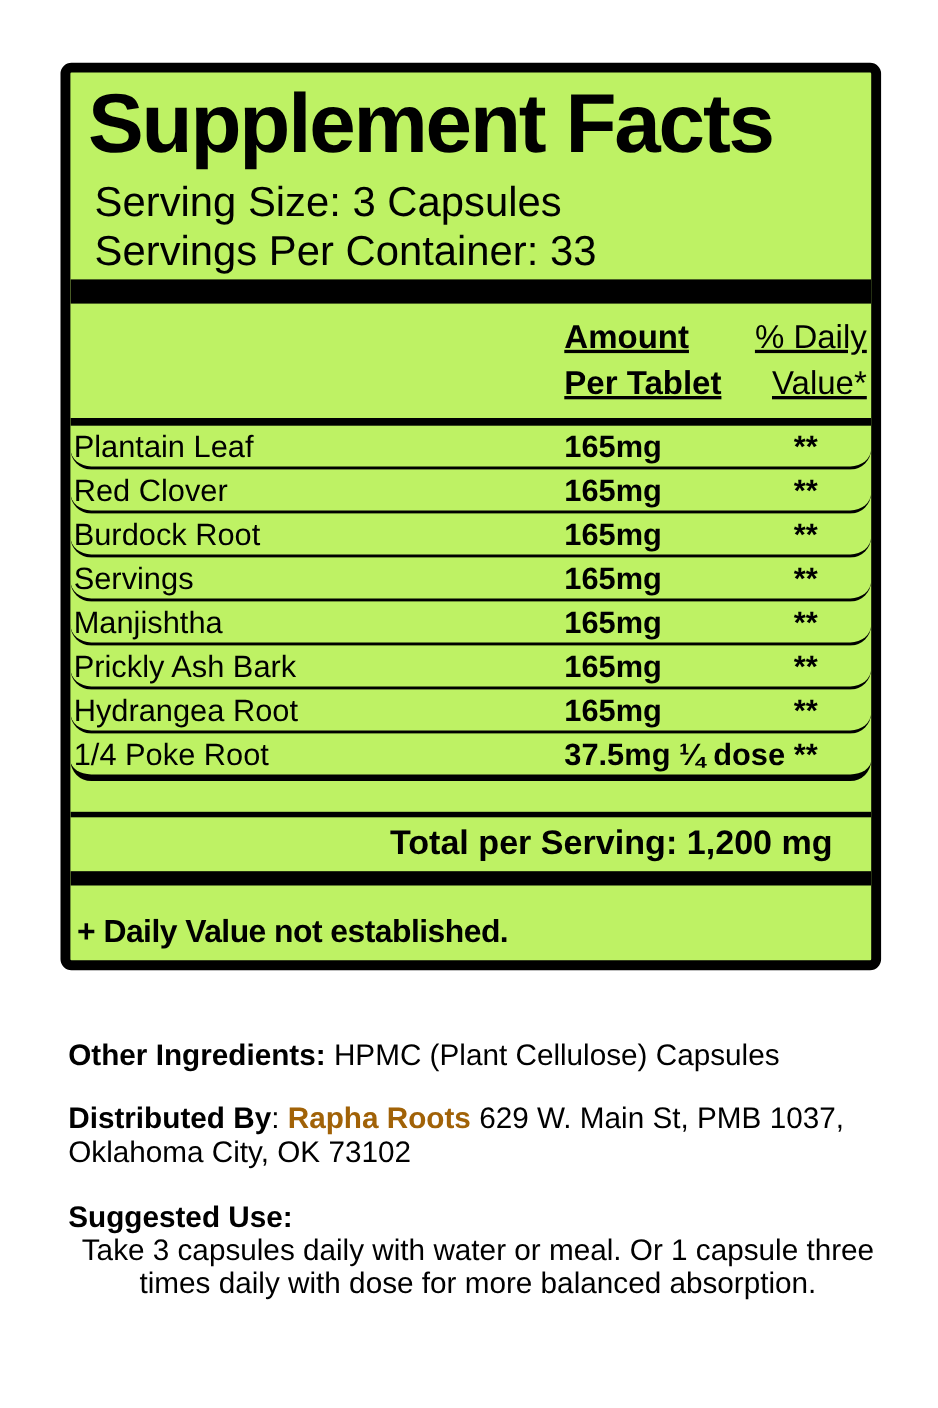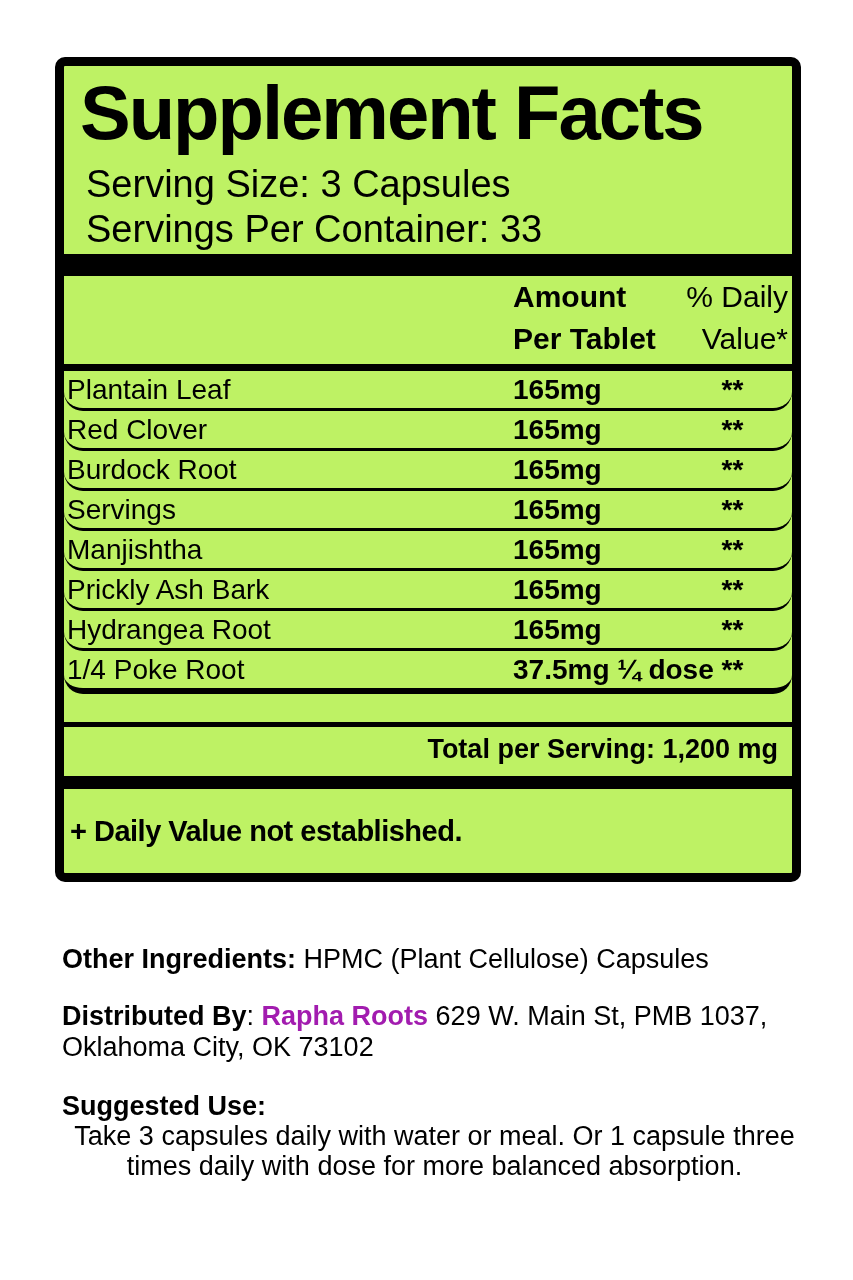--- a/index.html
+++ b/index.html
@@ -35,23 +35,23 @@
     margin-top: 10px;
     padding-left: 22px;
     font-size: 38px;
     line-height: 45px;
   }
   .bar-heavy  { height: 22px; background: #000; margin-top: 2px; }
   .bar-med    { height: 7px;  background: #000; }
   .bar-heavy2 { height: 13px; background: #000; margin-top: 4px; }
 
   .table-header {
-    display: flex; 
-    height: 88px;
-    font-size: 30px; line-height: 42px;
+    display: flex; align-items: center;
+    height: 104px;
+    font-size: 30px; line-height: 42px; text-decoration: underline;
   }
   .th-name { flex: 1; }
   .th-amount { width: 160px; font-weight: bold; white-space: nowrap; }
   .th-dv { width: 119px; box-sizing: border-box; text-align: right; padding-right: 4px; }
 
   .ing-row {
     display: flex; align-items: center;
     height: 40px;
     box-sizing: border-box;
     border-bottom: 3px solid #000;
@@ -61,43 +61,43 @@
   .ing-row.last { height: 43px; border-bottom-width: 6px; }
   .c-name { flex: 1; padding-left: 3px; }
   .c-amount { width: 160px; font-weight: bold; white-space: nowrap; }
   .c-dv { width: 119px; text-align: center; font-weight: bold; }
 
   .empty-row { height: 33px; box-sizing: border-box; border-bottom: 5px solid #000; }
 
   .total-row {
     height: 45px;
     display: flex; align-items: center; justify-content: flex-end;
-    padding-right: 14px;
+    padding-right: 35px;
     font-weight: bold;
-    font-size: 27px;
+    font-size: 31px;
   }
 
   .footnote {
     padding: 26px 0 0 6px;
     font-weight: bold;
     font-size: 29px;
     letter-spacing: -0.5px;
   }
 
   
   .below {
     position: absolute;
     left: 62px; top: 943px;
     width: 745px;
     font-size: 27px;
   }
   .below b { font-weight: bold; }
   .other-para { margin: 0; line-height: 33px; }
   .dist-para  { margin: 25px 0 0 0; line-height: 31px; }
-  .brand { color: #a21caf; font-weight: bold; }
+  .brand { color: #a16207; font-weight: bold; }
   .sug-label { margin: 28px 0 0 0; font-weight: bold; line-height: 30px; }
   .sug-body  { margin: 0; line-height: 30px; text-align: center; }
 </style>
 </head>
 <body>
 
 <div class="facts-box">
   <div class="facts-title">Supplement Facts</div>
 
   <div class="serving-info">

